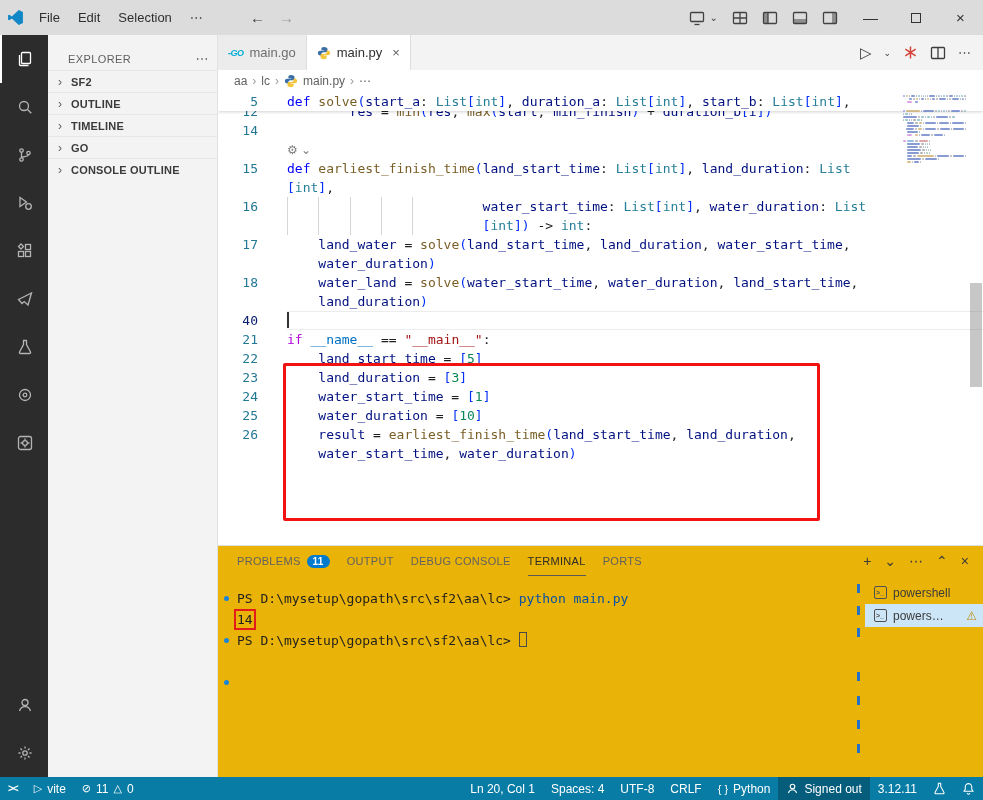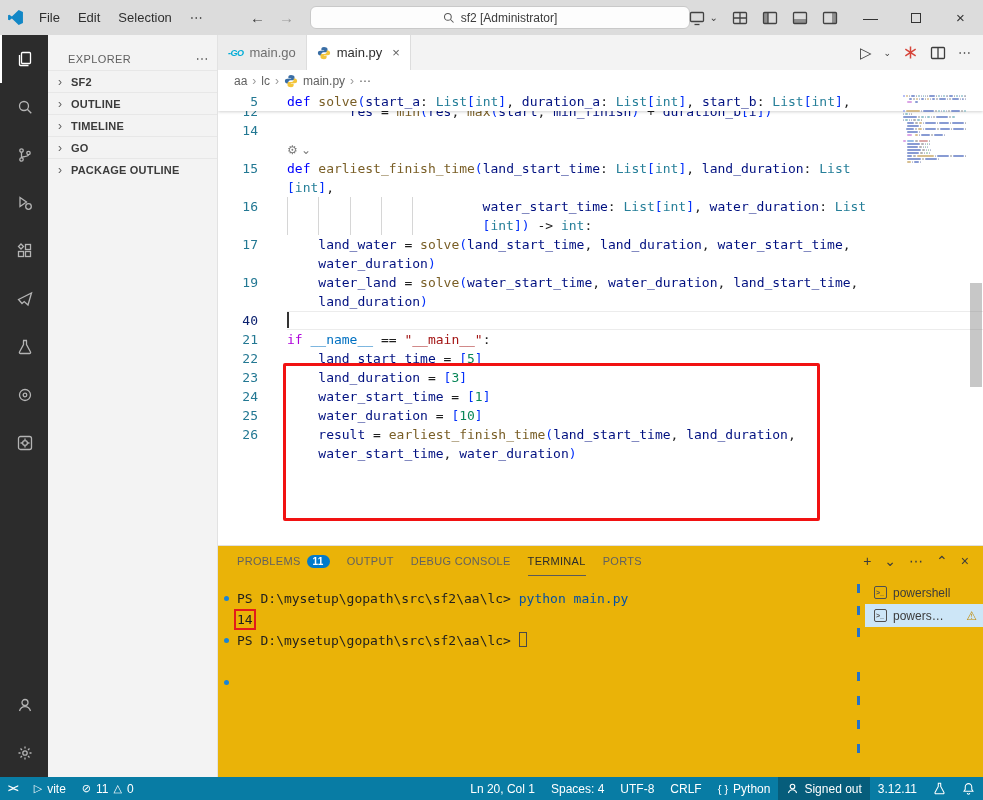--- a/index.html
+++ b/index.html
@@ -122,27 +122,20 @@
     <div class="menu-bar">
         <span class="menu-item">File</span>
         <span class="menu-item">Edit</span>
         <span class="menu-item">Selection</span>
         <span class="menu-item">⋯</span>
       </div>
     <div class="tb-nav">
       <span>←</span>
       <span class="dis">→</span>
     </div>
-    <div class="tb-search">
-      <svg width="12" height="12" viewBox="0 0 16 16">
-          <circle cx="6.5" cy="6.5" r="4.5" fill="none" stroke="#555" stroke-width="1.4"></circle>
-          <path d="M10 10l4 4" stroke="#555" stroke-width="1.4"></path>
-        </svg>
-      <span>sf2 [Administrator]</span>
-    </div>
     <div class="tb-icons">
         <span class="icon-svg">
           <svg width="16" height="16" viewBox="0 0 16 16" fill="none" stroke="currentColor" stroke-width="1.3">
             <rect x="1.5" y="2.5" width="13" height="9" rx="1"></rect>
             <path d="M5.5 14.5h5"></path>
           </svg>
         </span>
         <span style="font-size: 10px; margin-left: -9px;">⌄</span>
         <span class="icon-svg">
           <svg width="16" height="16" viewBox="0 0 16 16" fill="none" stroke="currentColor" stroke-width="1.3">
@@ -273,21 +266,21 @@
           <div class="sb-section">
             <span class="sb-chevron">›</span>
             <span>TIMELINE</span>
           </div>
           <div class="sb-section">
             <span class="sb-chevron">›</span>
             <span>GO</span>
           </div>
           <div class="sb-section">
             <span class="sb-chevron">›</span>
-            <span>PACKAGE OUTLINE</span>
+            <span>CONSOLE OUTLINE</span>
           </div>
         </div>
     </div>
 
     <div class="editor-col">
       <div class="tabbar">
         <div id="tabs" style="display:flex">
             <div class="tab">
               <span class="go-icon">‑GO</span>
               <span>main.go</span>
@@ -375,21 +368,21 @@
             </div>
             <div class="code-row">
               <div class="gutter">17</div>
               <div class="line-text"><span class="tk-ws">    </span><span class="tk-v">land_water</span><span class="tk-p"> = </span><span class="tk-fn">solve</span><span class="tk-bk">(</span><span class="tk-v">land_start_time</span><span class="tk-p">, </span><span class="tk-v">land_duration</span><span class="tk-p">, </span><span class="tk-v">water_start_time</span><span class="tk-p">,</span></div>
             </div>
             <div class="code-row">
               <div class="gutter"></div>
               <div class="line-text"><span class="tk-ws">    </span><span class="tk-v">water_duration</span><span class="tk-bk">)</span></div>
             </div>
             <div class="code-row">
-              <div class="gutter">19</div>
+              <div class="gutter">18</div>
               <div class="line-text"><span class="tk-ws">    </span><span class="tk-v">water_land</span><span class="tk-p"> = </span><span class="tk-fn">solve</span><span class="tk-bk">(</span><span class="tk-v">water_start_time</span><span class="tk-p">, </span><span class="tk-v">water_duration</span><span class="tk-p">, </span><span class="tk-v">land_start_time</span><span class="tk-p">,</span></div>
             </div>
             <div class="code-row">
               <div class="gutter"></div>
               <div class="line-text"><span class="tk-ws">    </span><span class="tk-v">land_duration</span><span class="tk-bk">)</span></div>
             </div>
             <div class="code-row activeline">
               <div class="gutter activenum">40</div>
               <div class="line-text"><span class="caret"></span></div>
             </div>

